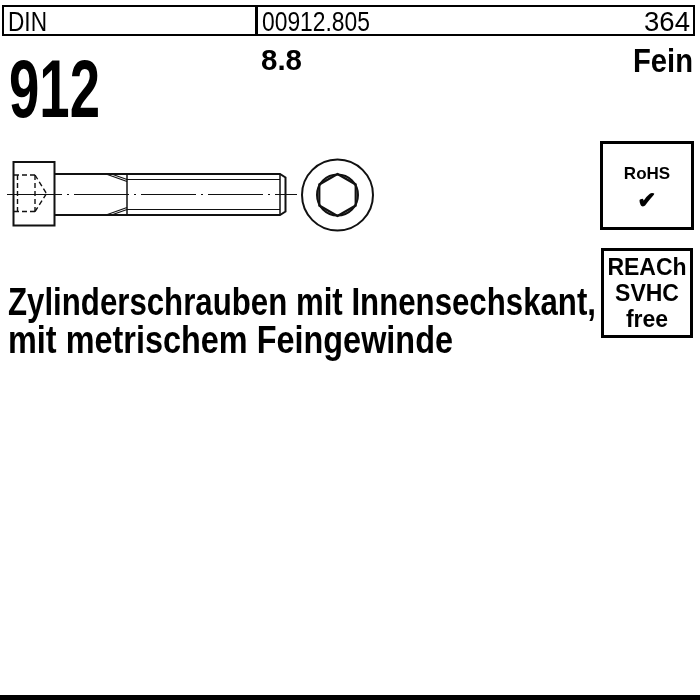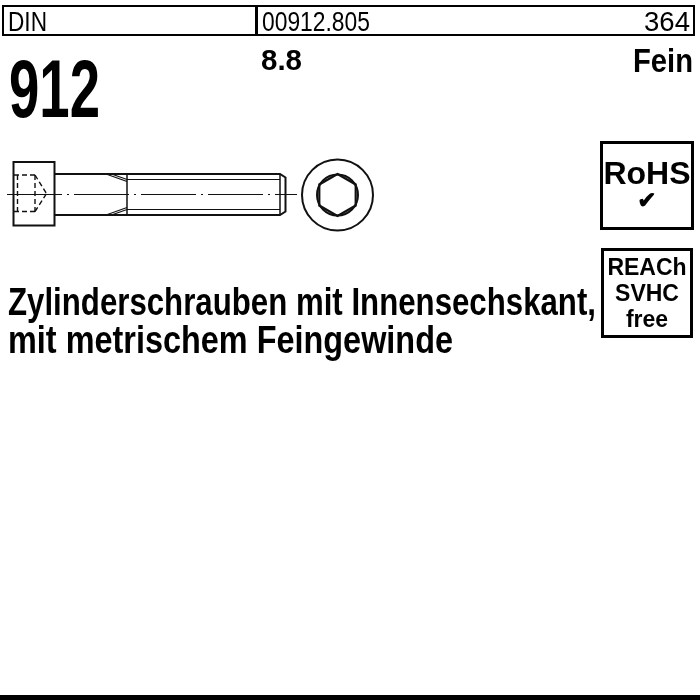--- a/index.html
+++ b/index.html
@@ -36,21 +36,21 @@
   .dash { stroke:#111; fill:none; stroke-width:1.4; stroke-dasharray:5 3; }
   .centerline { stroke:#111; fill:none; stroke-width:1; stroke-dasharray:55 5 2 5; }
 
   
   #rohs-badge {
     left:600px; top:141px; width:94px; height:89px;
     border:3px solid #000; box-sizing:border-box;
     display:flex; flex-direction:column; align-items:center; justify-content:center;
     gap:2px; background:#fff;
   }
-  .rohs-label { font-size:32px; font-weight:700; line-height:27px; }
+  .rohs-label { font-size:17px; font-weight:700; line-height:27px; }
   .rohs-check { font-size:23px; font-weight:700; line-height:23px; }
 
   #reach-badge {
     left:601px; top:248px; width:92px; height:90px;
     border:3px solid #000; box-sizing:border-box;
     display:flex; flex-direction:column; align-items:center; justify-content:center;
     background:#fff;
   }
   .reach-line { font-size:23px; font-weight:700; line-height:26px; }
 

